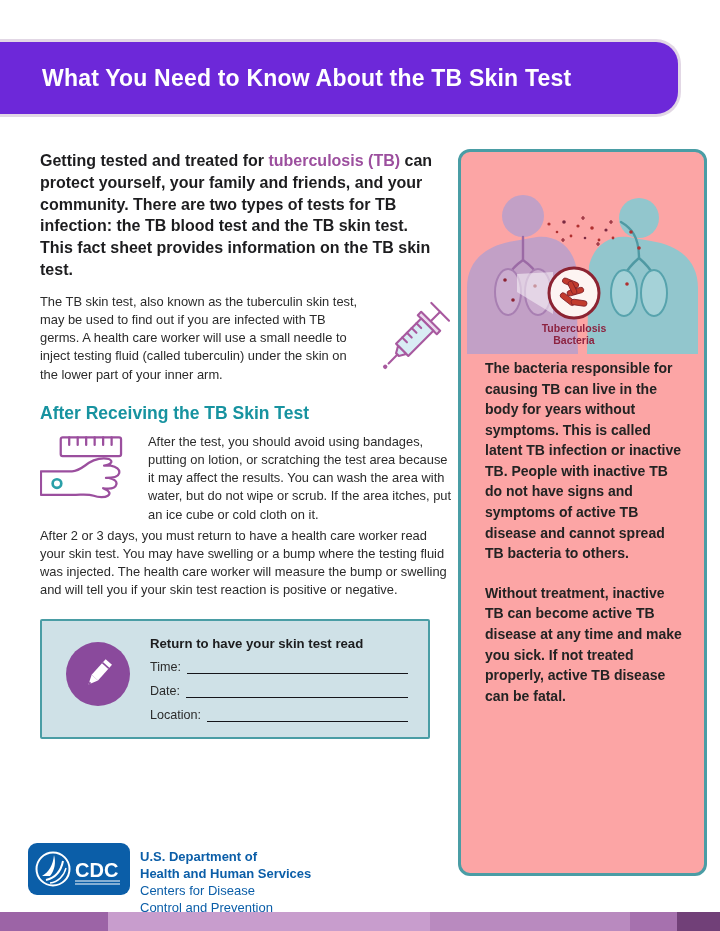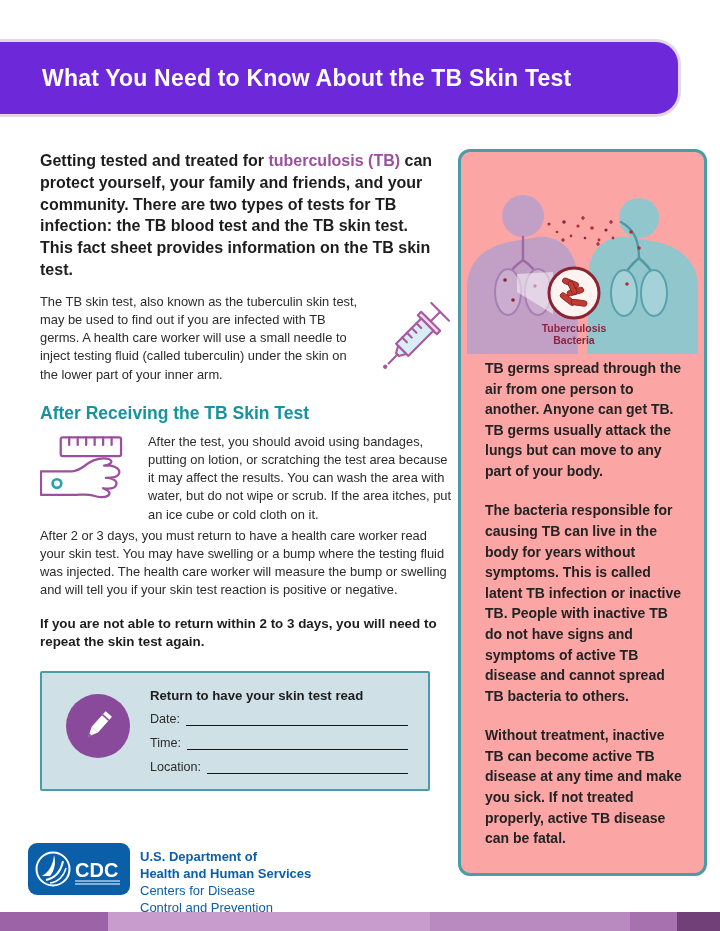--- a/index.html
+++ b/index.html
@@ -124,41 +124,40 @@
             <path d="M1,41 L34,41 C41,41 46,36 52,32 C58,28 67,26 73,28 C78,30 76,34 68,35 L75,35 C81,36 85,39 84,43 C83,47 77,48 70,48 L73,48 C79,49 82,52 81,55 C80,59 74,60 67,59 L69,60 C74,62 75,65 72,67 C69,69 62,69 57,67 C51,65 44,66 38,66 L1,66 Z" fill="#ffffff"></path>
             <circle cx="18" cy="54" r="4.6" fill="#ffffff" stroke="#2aa0a8" stroke-width="2.8"></circle>
           </g>
         </svg>
       </span>
       <p class="body">After the test, you should avoid using bandages, putting on lotion, or scratching the test area because it may affect the results. You can wash the area with water, but do not wipe or scrub. If the area itches, put an ice cube or cold cloth on it.</p>
     </div>
 
     <p class="body p-return">After 2 or 3 days, you must return to have a health care worker read your skin test. You may have swelling or a bump where the testing fluid was injected. The health care worker will measure the bump or swelling and will tell you if your skin test reaction is positive or negative.</p>
 
-    <p class="warning">If you are not able to return within 2 to 3 days, you will need to repeat the skin test again.</p>
 
     <div class="return-box">
       <div class="pencil-circle">
         <svg width="38" height="38" viewBox="0 0 40 40">
           <g transform="rotate(42 20 20)">
             <rect x="15.5" y="3" width="9" height="22" fill="#ffffff"></rect>
             <line x1="15.5" y1="8" x2="24.5" y2="8" stroke="#8a4a9c" stroke-width="1.6"></line>
             <polygon points="15.5,25 24.5,25 20,35" fill="#ffffff"></polygon>
             <polygon points="18.6,31.8 21.4,31.8 20,35" fill="#8a4a9c"></polygon>
           </g>
         </svg>
       </div>
       <div class="fields">
         <div class="rb-heading">Return to have your skin test read</div>
         <div class="field">
-          <span class="flabel">Date:</span>
+          <span class="flabel">Time:</span>
           <span class="fline"></span>
         </div>
         <div class="field">
-          <span class="flabel">Time:</span>
+          <span class="flabel">Date:</span>
           <span class="fline"></span>
         </div>
         <div class="field">
           <span class="flabel">Location:</span>
           <span class="fline"></span>
         </div>
       </div>
     </div>
   </main>
 
@@ -211,21 +210,20 @@
           <rect x="101" y="128" width="17" height="5.5" rx="2.7" transform="rotate(22 109 131)"></rect>
           <rect x="106" y="137" width="17" height="5.5" rx="2.7" transform="rotate(-16 114 140)"></rect>
           <rect x="98" y="144" width="17" height="5.5" rx="2.7" transform="rotate(38 106 147)"></rect>
           <rect x="110" y="148" width="16" height="5.5" rx="2.7" transform="rotate(8 118 151)"></rect>
           <rect x="104" y="133" width="14" height="5" rx="2.5" transform="rotate(64 111 136)"></rect>
         </g>
       </g>
       <text x="113" y="180" text-anchor="middle" font-size="10.5" font-weight="bold" fill="#8c2240">Tuberculosis</text>
       <text x="113" y="192" text-anchor="middle" font-size="10.5" font-weight="bold" fill="#8c2240">Bacteria</text>
     </svg>
-    <p>TB germs spread through the air from one person to another.  Anyone can get TB. TB germs usually attack the lungs but can move to any part of your body.</p>
     <p>The bacteria responsible for causing TB can live in the body for years without symptoms. This is called latent TB infection or inactive TB. People with inactive TB do not have signs and symptoms of active TB disease and cannot spread TB bacteria to others.</p>
     <p>Without treatment, inactive TB can become active TB disease at any time and make you sick. If not treated properly, active TB disease can be fatal.</p>
   </aside>
 
   <div class="cdc-logo">
     <svg width="102" height="52" viewBox="0 0 102 52">
       <rect x="0" y="0" width="102" height="52" rx="9" fill="#0b5ea8"></rect>
       <g>
         <circle cx="25" cy="26" r="16.5" fill="none" stroke="#ffffff" stroke-width="2"></circle>
         <path d="M14,33 C21,29 25,22 26,12 C28,19 27,27 22,33 Z" fill="#ffffff"></path>

